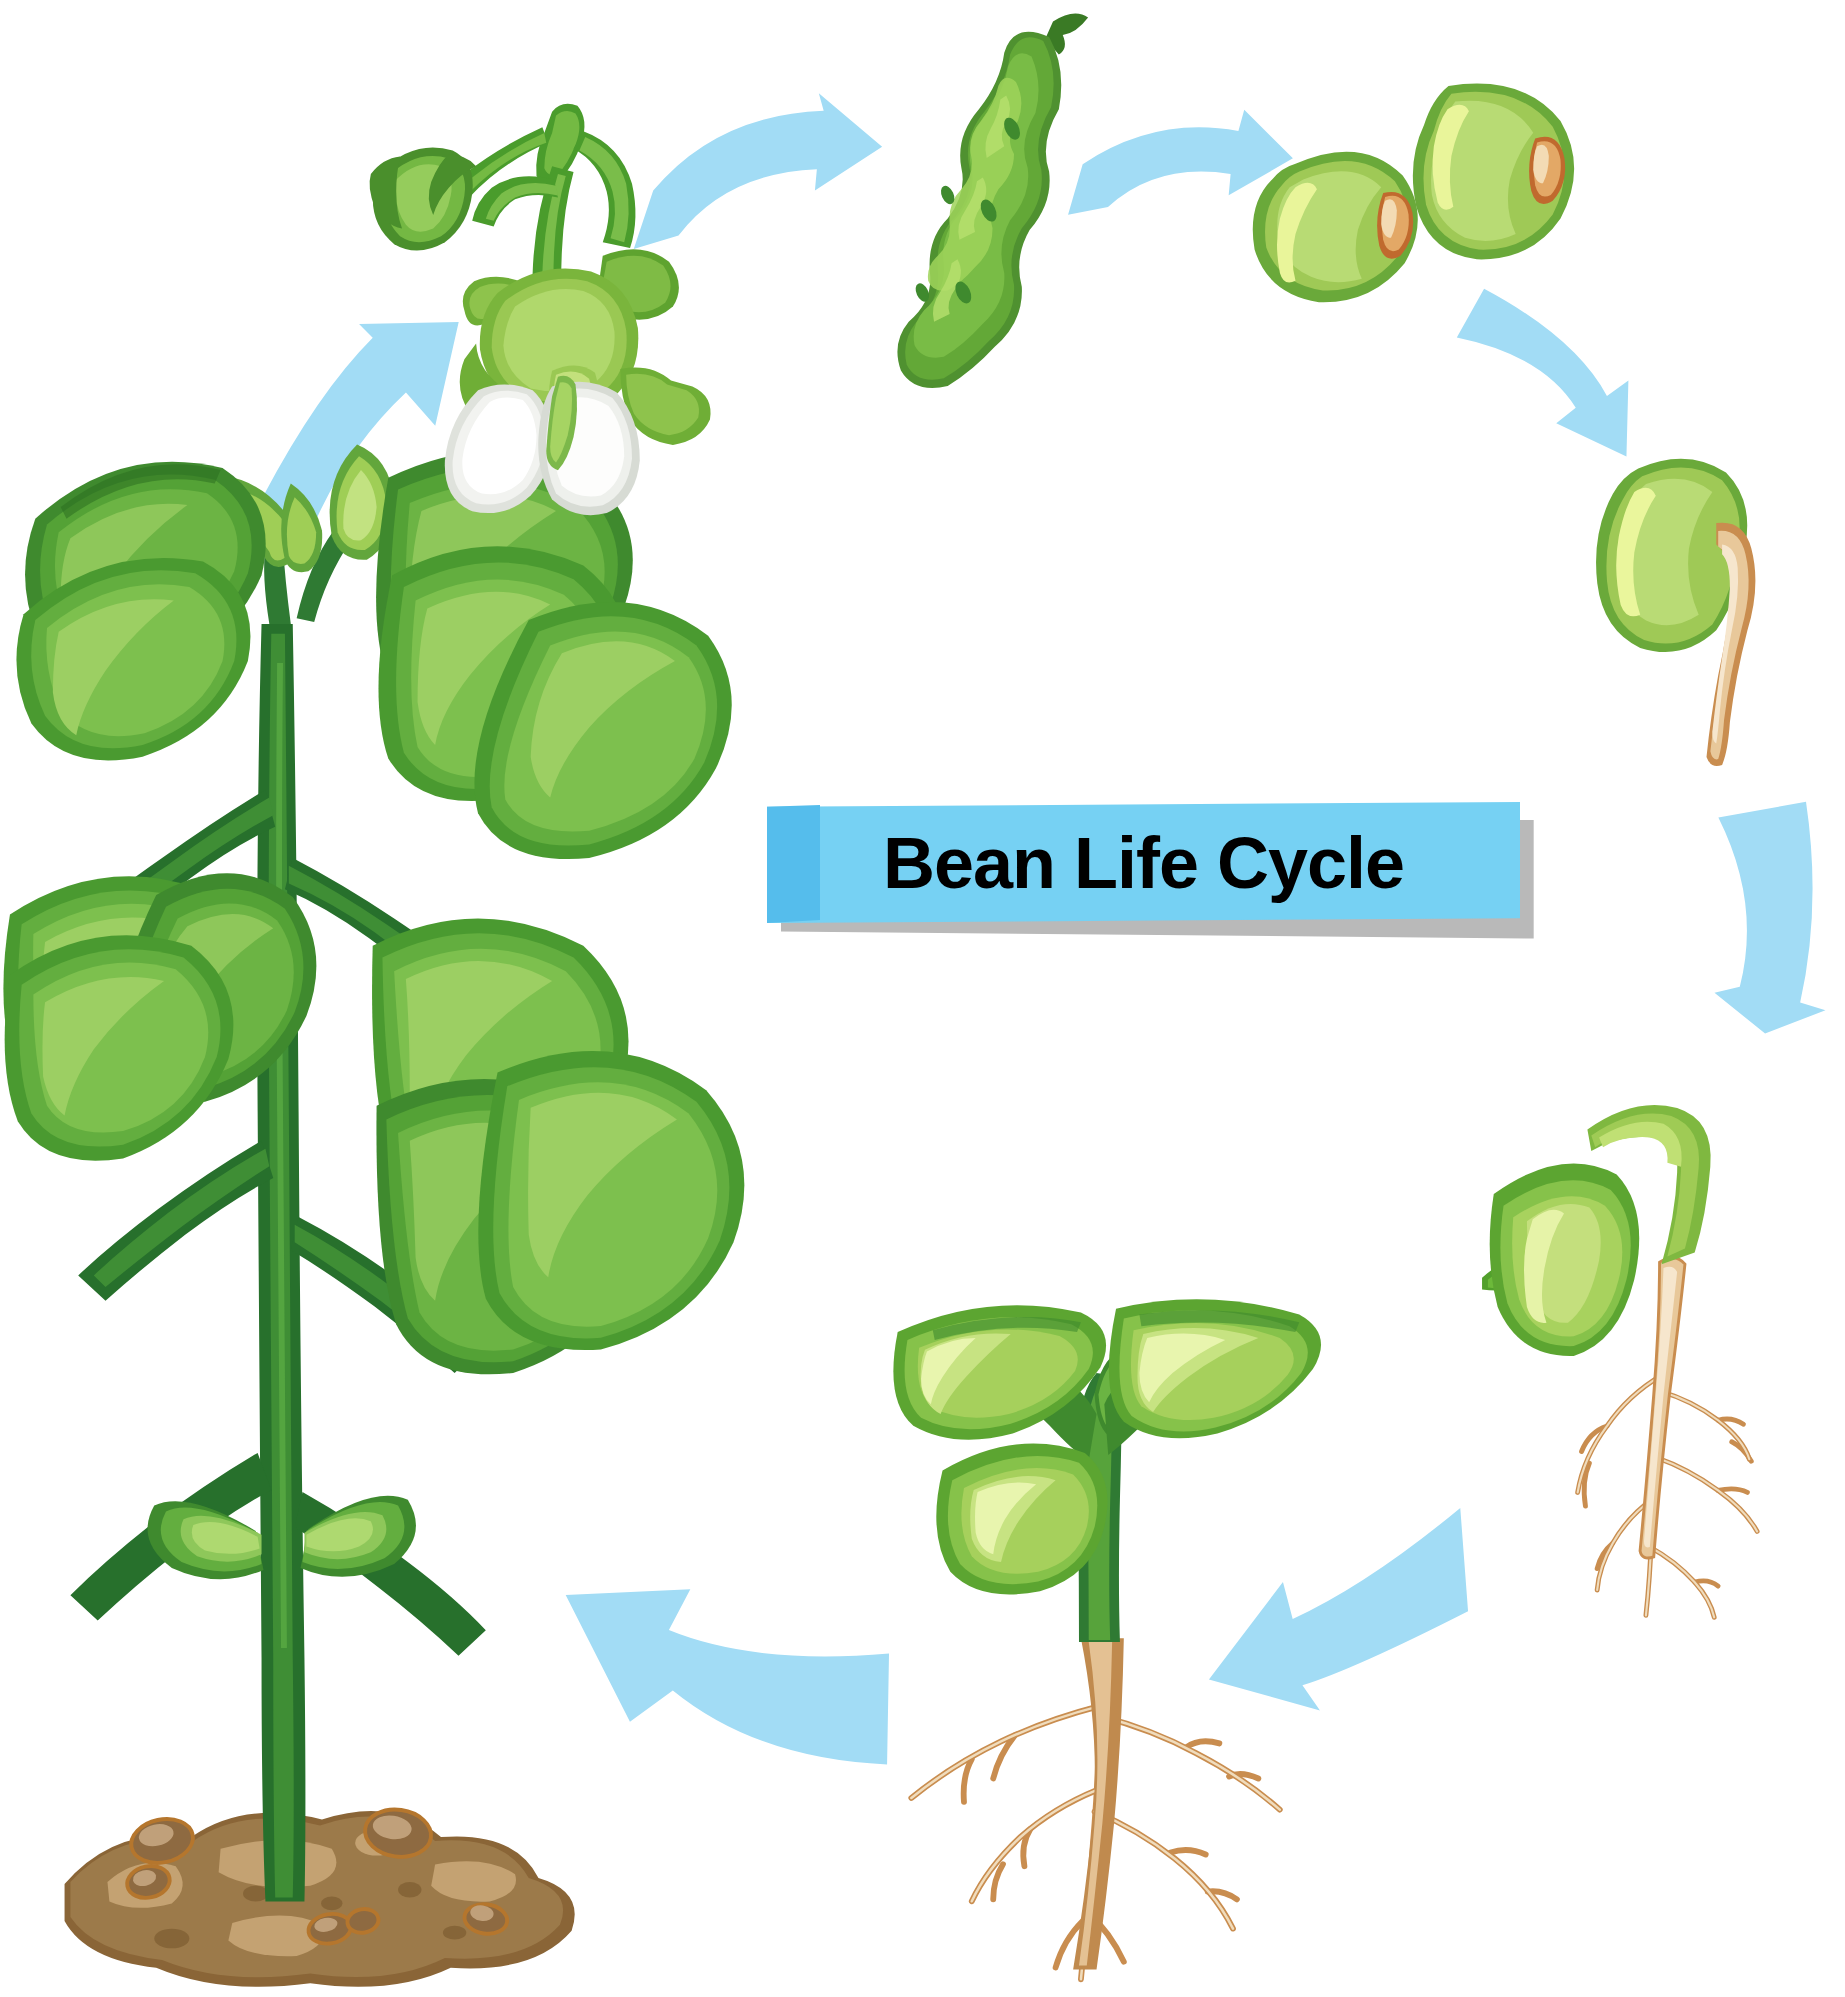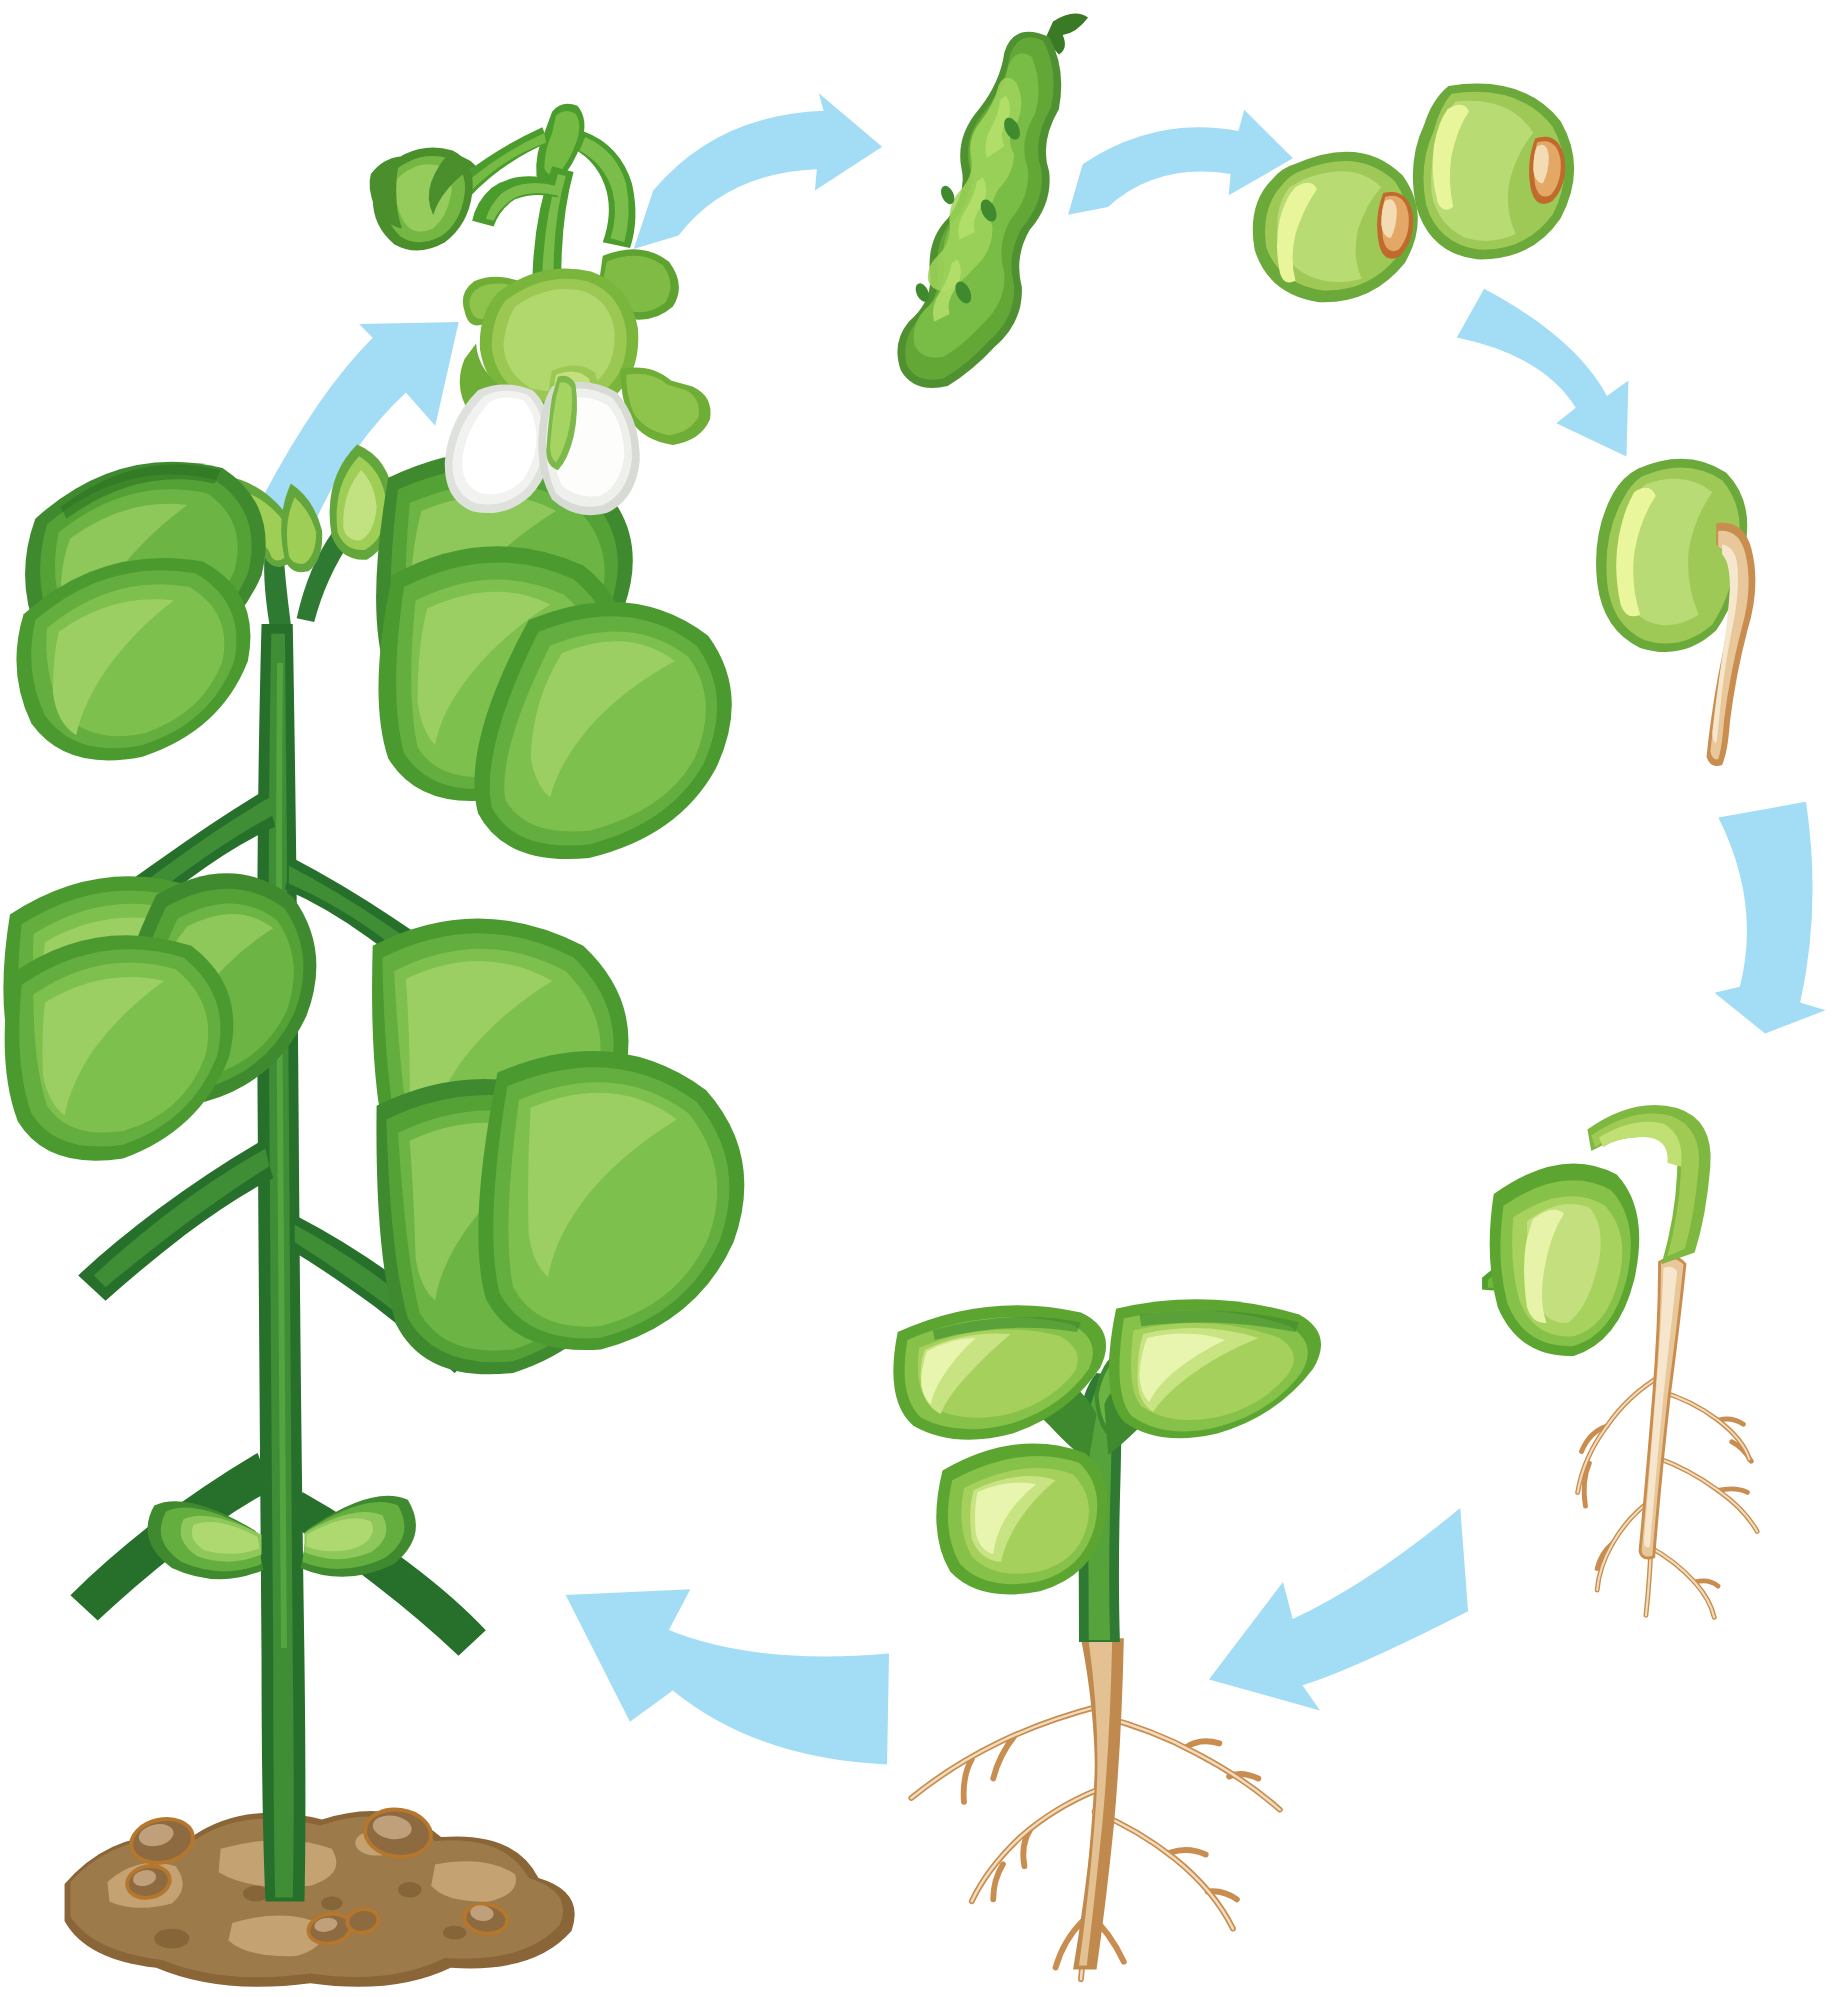--- a/index.html
+++ b/index.html
@@ -466,15 +466,21 @@
                Q198 380 200 348 Q202 318 210 302 Z" fill="#eef0ec"></path>
       <path d="M216 310 Q242 302 264 316 Q280 336 280 368 Q276 398 256 408 Q232 412 216 398
                Q206 376 208 348 Q210 324 216 310 Z" fill="#fdfdfc"></path>
       <path d="M212 286 Q224 282 230 294 Q234 320 228 348 Q222 372 212 382 Q200 378 200 362
                Q202 332 206 306 Z" fill="#7cb84a"></path>
       <path d="M214 292 Q222 290 226 298 Q228 320 222 346 Q216 366 210 374 Q204 370 204 358
                Q206 330 210 308 Z" fill="#a6d463"></path>
     </g>
   </svg>
 
+  <div class="banner-wrap">
+    <div class="banner-shadow"></div>
+    <div class="banner-main"></div>
+    <div class="banner-edge"></div>
+    <div class="banner-title">Bean Life Cycle</div>
+  </div>
 
 </div>
 
 
 </body></html>

